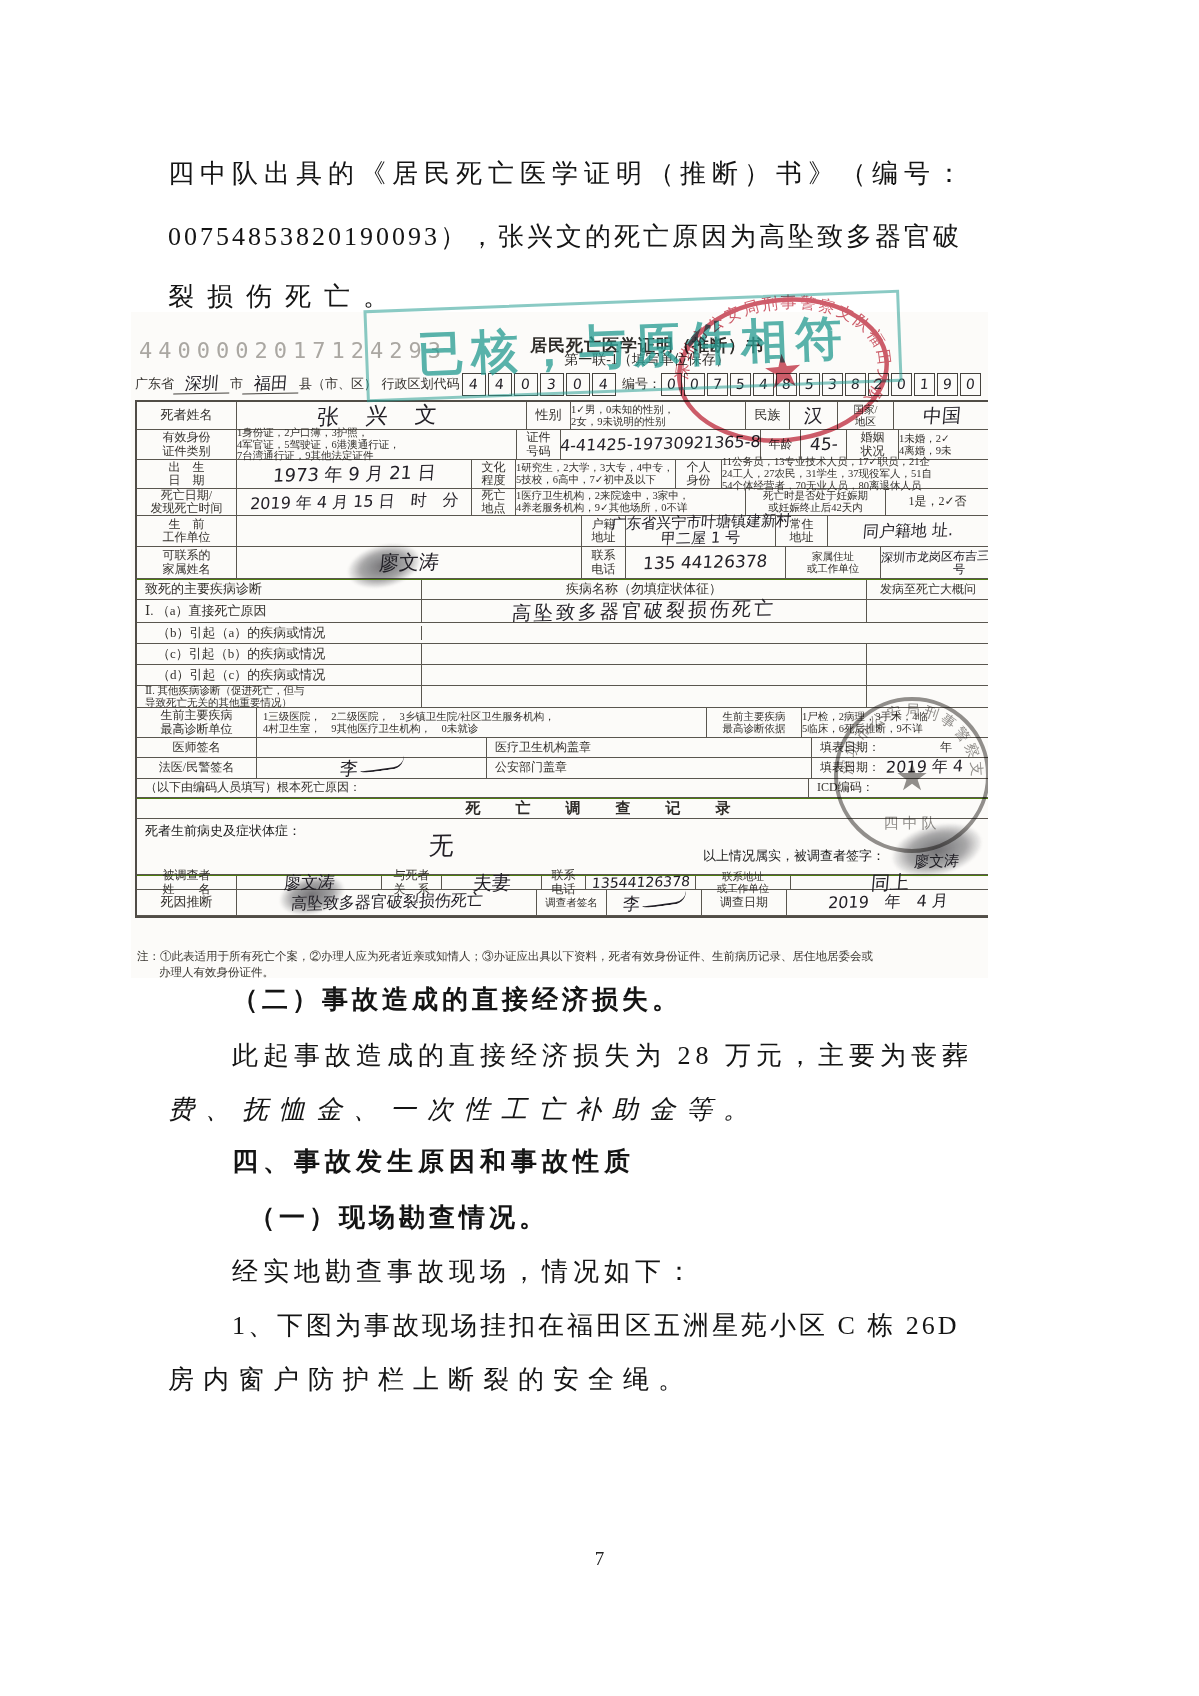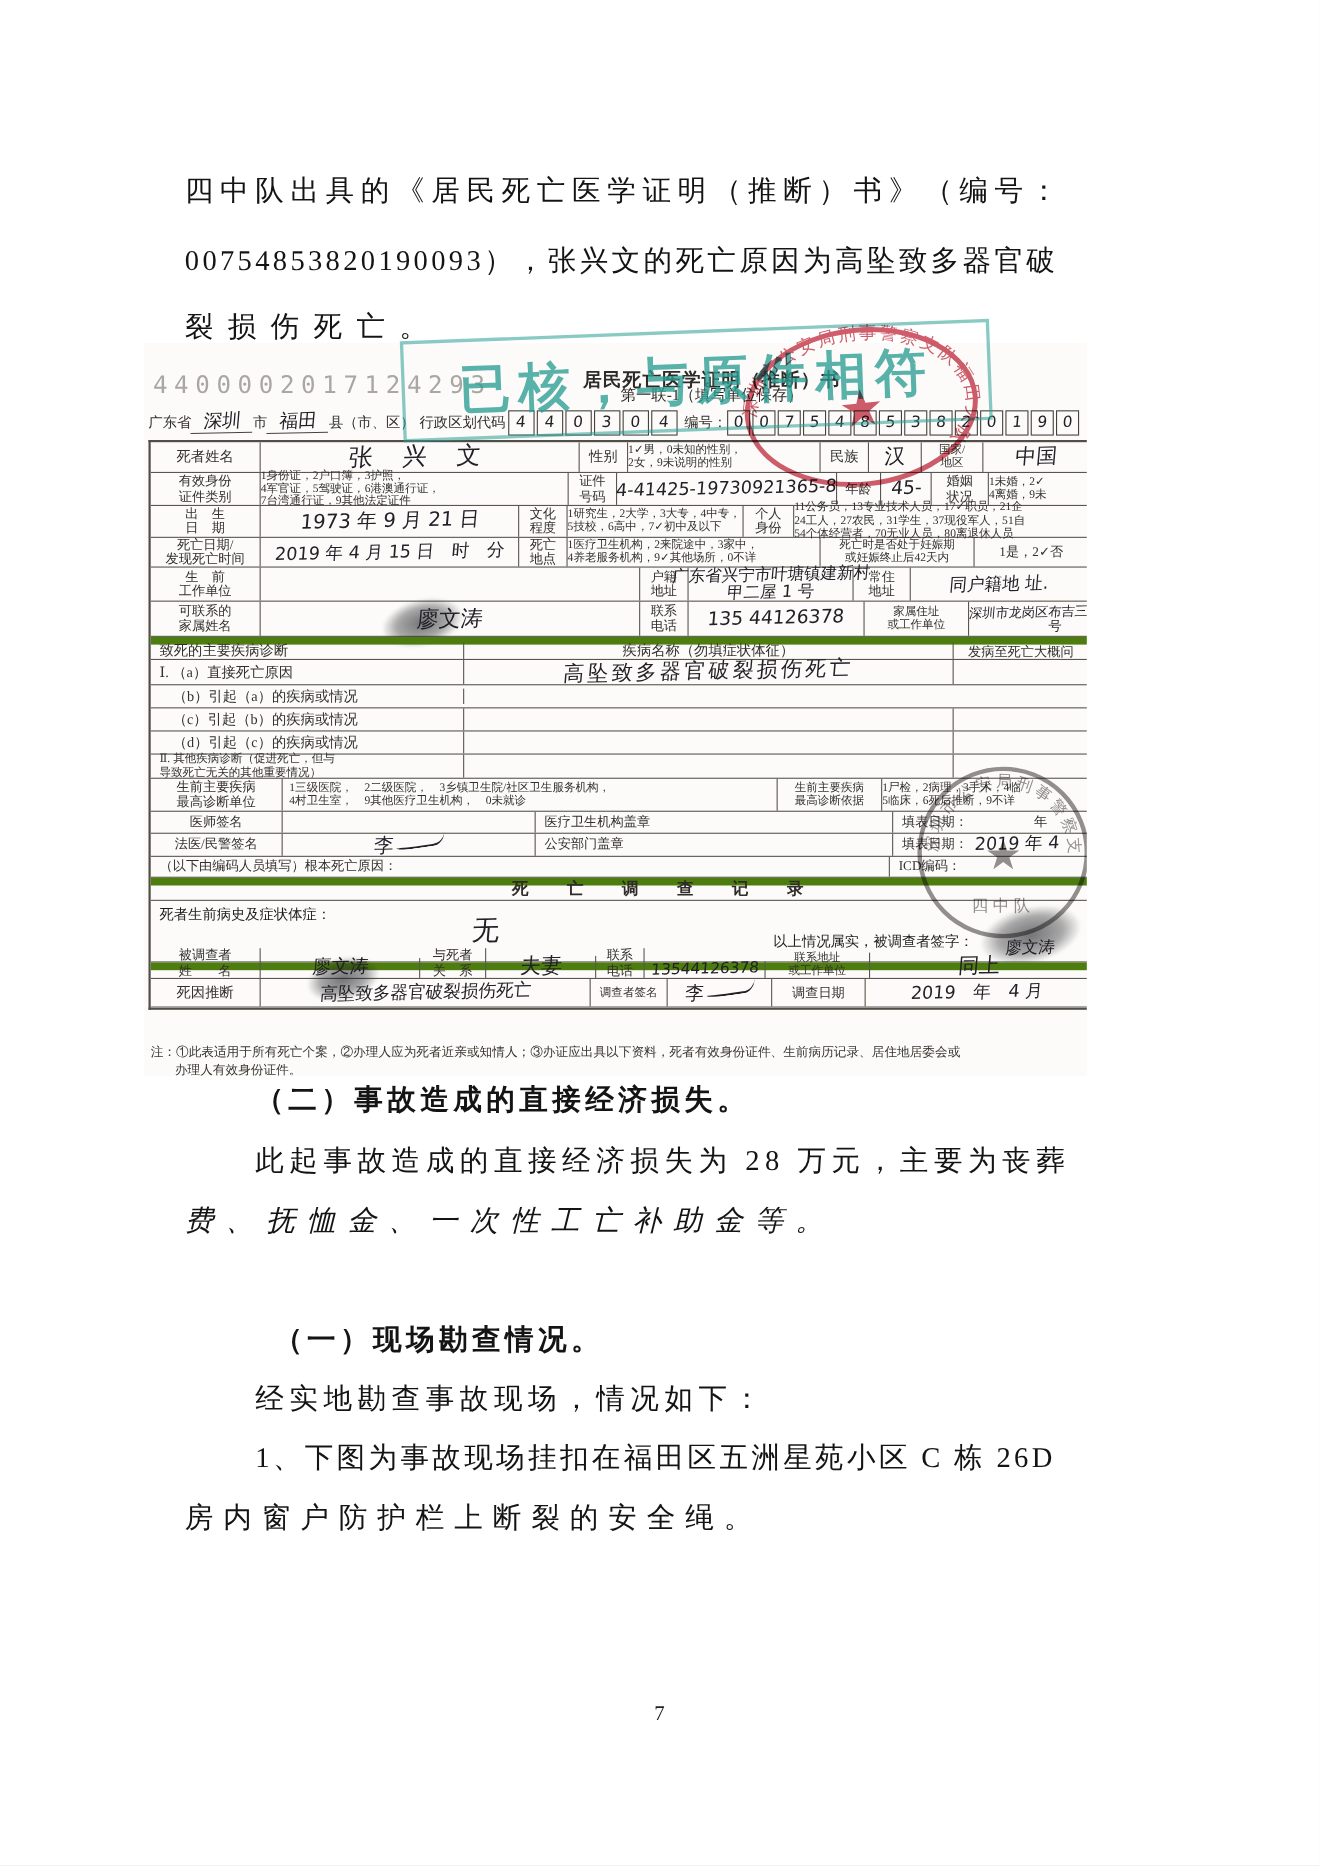--- a/index.html
+++ b/index.html
@@ -30,21 +30,21 @@
         align-items:center;justify-content:center;}
   .dbox.small{width:19px;}
   .uln{display:inline-block;min-width:52px;text-align:center;border-bottom:1px solid #45423d;padding:0 2px;}
   
   .hw{font-family:"DejaVu Sans","Liberation Sans",sans-serif;color:#232027;white-space:nowrap;
       transform:rotate(-1.2deg) skewX(-6deg);line-height:1.05;}
   
   .ctable{position:absolute;left:4px;top:88px;width:852px;border:2px solid #514d47;border-right:none;
           overflow:hidden;background:transparent;}
   .trow{display:flex;border-bottom:1px solid #5a564f;box-sizing:border-box;position:relative;}
-  .trow.thick{border-top:7px solid #4d7c0f;align-items:flex-end;}
+  .trow.thick{border-top:1px solid #4d7c0f;}
   .tcell{position:relative;border-right:1px solid #5a564f;box-sizing:border-box;display:flex;
          flex-direction:column;align-items:center;justify-content:center;font-size:13px;color:#33302c;}
   .tcell:last-child{border-right:none;flex:1;}
   .tcell.left{align-items:flex-start;}
   .tcell .pl{line-height:1.12;}
   .tcell.sz-s{font-size:12px;}
   .tcell.sz-xs{font-size:10.5px;}
   .trowtitle{display:flex;align-items:center;justify-content:center;font-weight:bold;font-size:15px;
              letter-spacing:10px;color:#2e2b28;}
   .scrib{display:inline-block;width:44px;height:14px;margin-left:2px;border-bottom:2.5px solid #232027;
@@ -499,19 +499,20 @@
       <text x="112" y="97" text-anchor="middle" font-size="46" fill="#c4394a">★</text>
       <text font-size="16" fill="#c4394a" letter-spacing="2.5">
         <textPath href="#rring" id="redRingText">深圳市公安局刑事警察支队福田大队</textPath>
       </text>
     </svg>
   </div>
 
   <div class="tline b" style="left:232px;top:982px;letter-spacing:4px;">（二）事故造成的直接经济损失。</div>
   <div class="tline" style="left:232px;top:1038px;letter-spacing:5px;">此起事故造成的直接经济损失为 28 万元，主要为丧葬</div>
   <div class="tline" style="left:168px;top:1092px;letter-spacing:11px;font-style:italic;">费、抚恤金、一次性工亡补助金等。</div>
+  <div class="tline b" style="left:232px;top:1144px;letter-spacing:5px;">四、事故发生原因和事故性质</div>
   <div class="tline b" style="left:232px;top:1200px;letter-spacing:4px;margin-left:17px;">（一）现场勘查情况。</div>
   <div class="tline" style="left:232px;top:1254px;letter-spacing:5px;">经实地勘查事故现场，情况如下：</div>
   <div class="tline" style="left:232px;top:1308px;letter-spacing:3px;">1、下图为事故现场挂扣在福田区五洲星苑小区 C 栋 26D</div>
   <div class="tline" style="left:168px;top:1362px;letter-spacing:9px;">房内窗户防护栏上断裂的安全绳。</div>
 
   <div class="pagenum">7</div>
 </div>
 
 </body></html>

